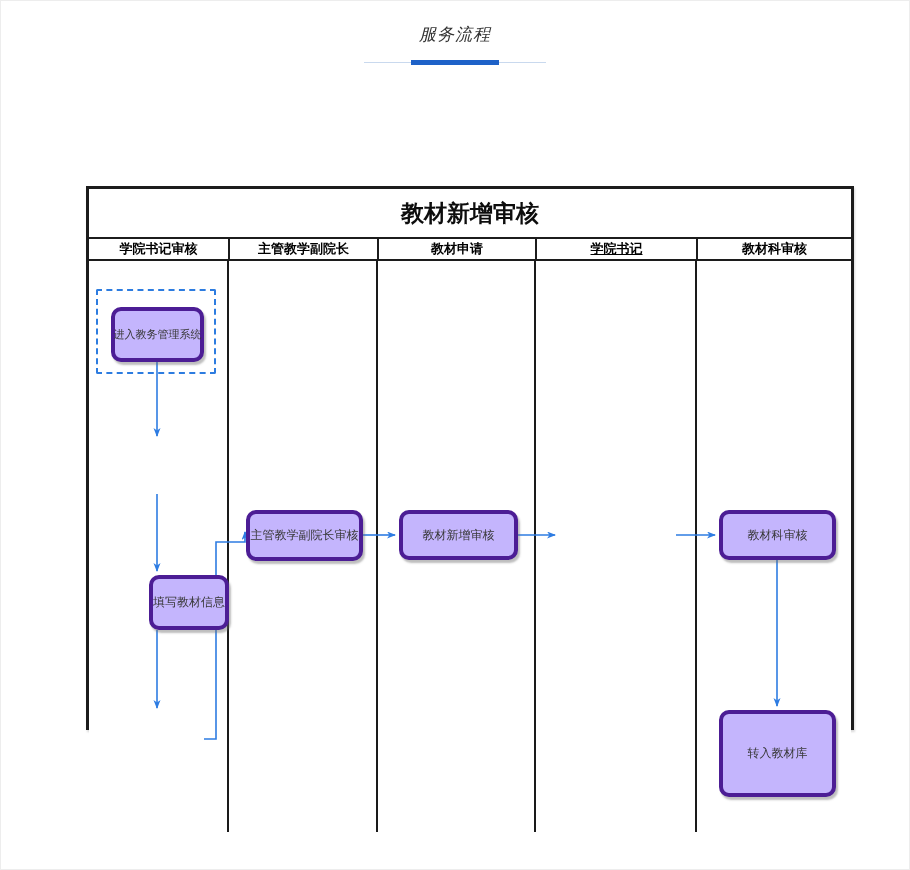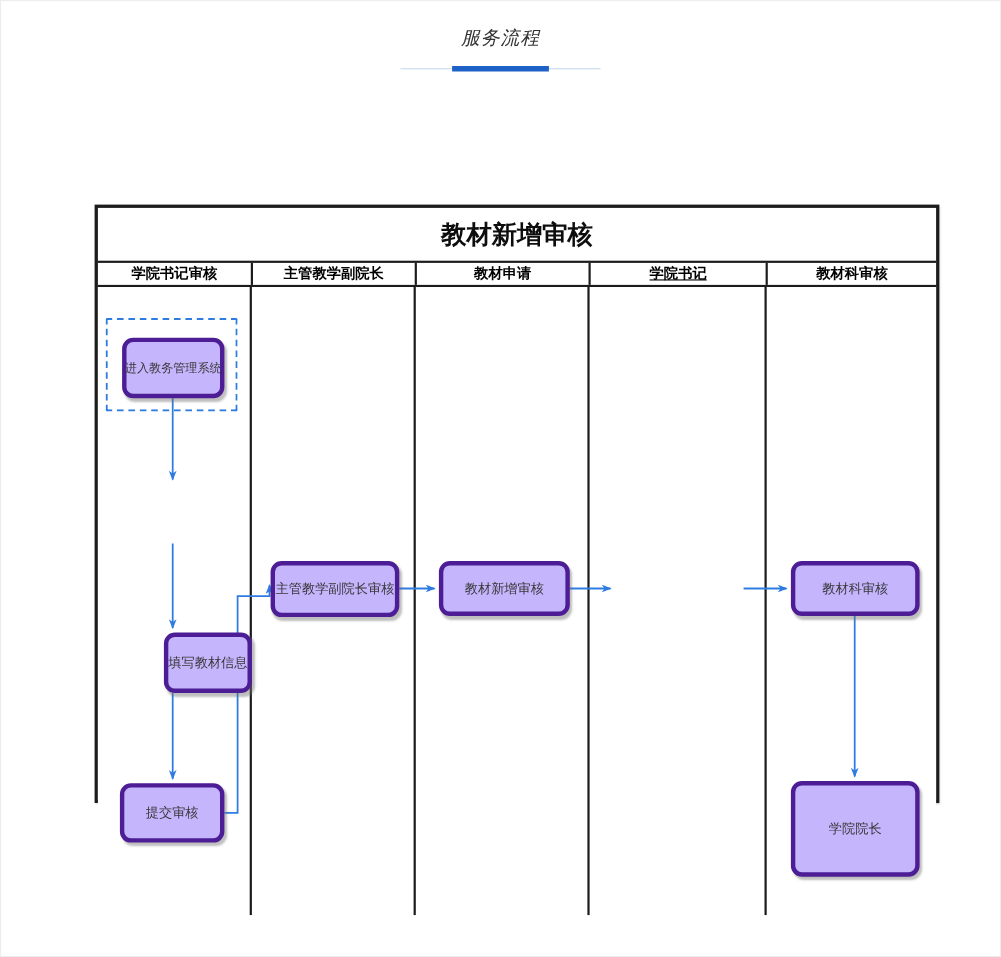--- a/index.html
+++ b/index.html
@@ -97,22 +97,21 @@
           <line x1="274" y1="274" x2="306" y2="274" marker-end="url(#arr)"></line>
           <line x1="429" y1="274" x2="466" y2="274" marker-end="url(#arr)"></line>
           <line x1="587" y1="274" x2="626" y2="274" marker-end="url(#arr)"></line>
           <line x1="688" y1="299" x2="688" y2="445" marker-end="url(#arr)"></line>
         </g>
       </svg>
 
       <div class="dashed-wrap" style="left:7px; top:28px; width:120px; height:85px;"></div>
       <div class="node small-text" style="left:22px; top:46px; width:93px; height:55px;">进入教务管理系统</div>
       <div class="node" style="left:28px; top:314px; width:80px; height:55px;margin-left:32px;">填写教材信息</div>
-      <div class="node" style="left:20px; top:451px; width:95px; height:54px;">提交审核</div>
 
       <div class="node" style="left:157px; top:249px; width:117px; height:51px;">主管教学副院长审核</div>
       <div class="node" style="left:310px; top:249px; width:119px; height:50px;">教材新增审核</div>
       <div class="node" style="left:630px; top:249px; width:117px; height:50px;">教材科审核</div>
-      <div class="node" style="left:630px; top:449px; width:117px; height:87px;">学院院长</div>
+      <div class="node" style="left:630px; top:449px; width:117px; height:87px;">转入教材库</div>
 
     </div>
   </div>
 </div>
 
 </body></html>

